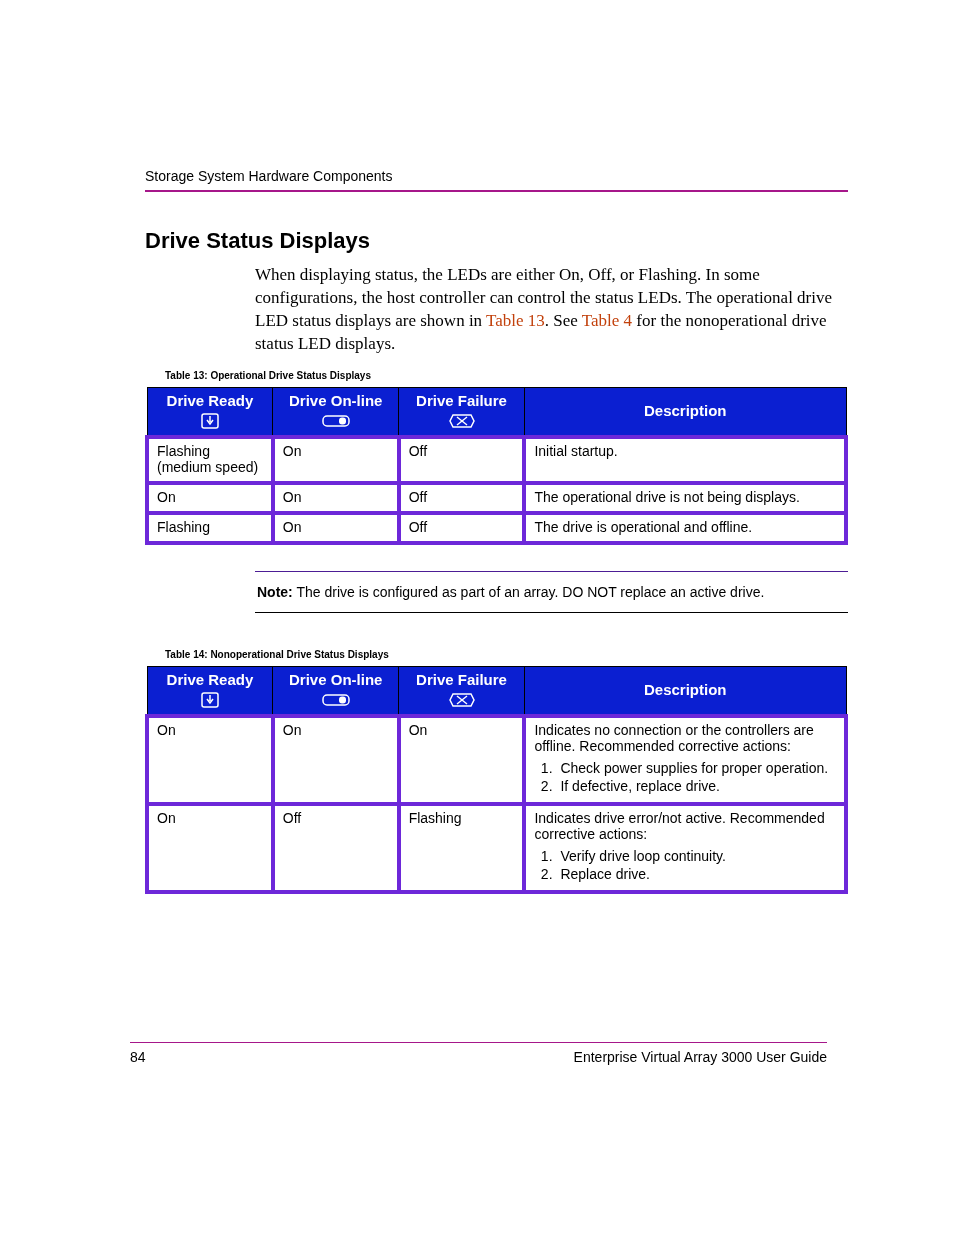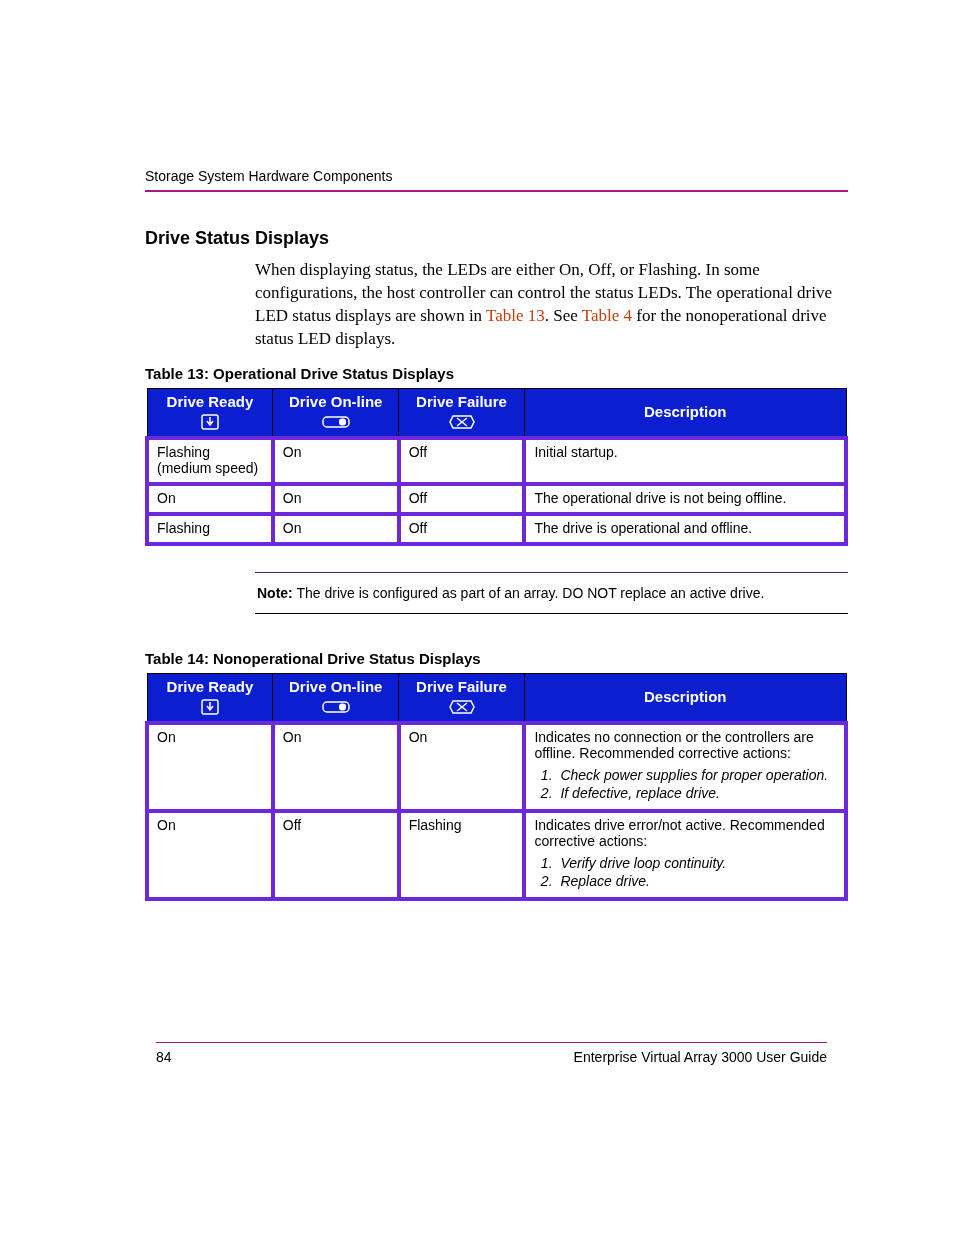--- a/index.html
+++ b/index.html
@@ -18,36 +18,37 @@
     font-size: 14px;
     color: #000;
     margin-bottom: 6px;
   }
   .rule {
     height: 2px;
     background: #a6178a;
     margin-bottom: 36px;
   }
   .section-heading {
-    font-size: 18px;
+    font-size: 22px;
     font-weight: bold;
     margin-bottom: 10px;
   }
   .body-para {
     font-family: "Times New Roman", Times, serif;
     font-size: 17px;
     line-height: 1.35;
     margin-left: 110px;
     margin-bottom: 14px;
   }
   .body-para a { color: #c2410c; text-decoration: none; }
   .table-caption {
-    font-size: 15px;
+    font-size: 10px;
     font-weight: bold;
     margin-bottom: 6px;
+    margin-left: 20px;
   }
   table.status {
     width: 100%;
     border-collapse: collapse;
     margin-bottom: 26px;
   }
   table.status th {
     background: #0b1fd1;
     color: #fff;
     font-size: 15px;
@@ -77,29 +78,28 @@
     border-top: 1px solid #4c1d95;
     border-bottom: 1px solid #000;
     padding: 12px 2px;
     font-size: 14px;
     margin-bottom: 36px;
   }
   .note-block .note-label { font-weight: bold; }
   ol.desc-list {
     margin: 6px 0 0 22px;
     padding: 0;
-    font-style: italic;
   }
   ol.desc-list li {
     margin-bottom: 2px;
     padding-left: 4px;
   }
   .footer {
     position: absolute;
-    left: 156px;
+    left: 130px;
     right: 127px;
     bottom: 170px;
   }
   .footer-rule {
     height: 1.5px;
     background: #a6178a;
     margin-bottom: 6px;
   }
   .footer-row {
     display: flex;
@@ -169,21 +169,21 @@
       <tr>
         <td>Flashing (medium speed)</td>
         <td>On</td>
         <td>Off</td>
         <td>Initial startup.</td>
       </tr>
       <tr>
         <td>On</td>
         <td>On</td>
         <td>Off</td>
-        <td>The operational drive is not being offline.</td>
+        <td>The operational drive is not being displays.</td>
       </tr>
       <tr>
         <td>Flashing</td>
         <td>On</td>
         <td>Off</td>
         <td>The drive is operational and offline.</td>
       </tr>
     </tbody>
   </table>
 

